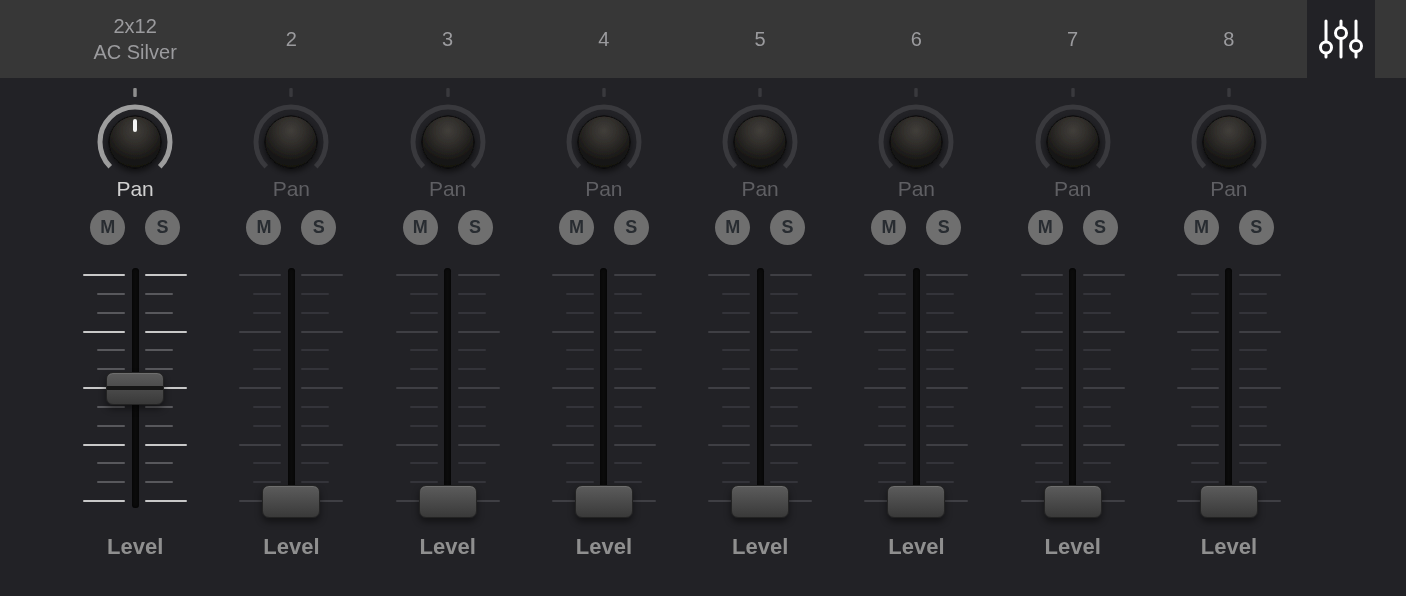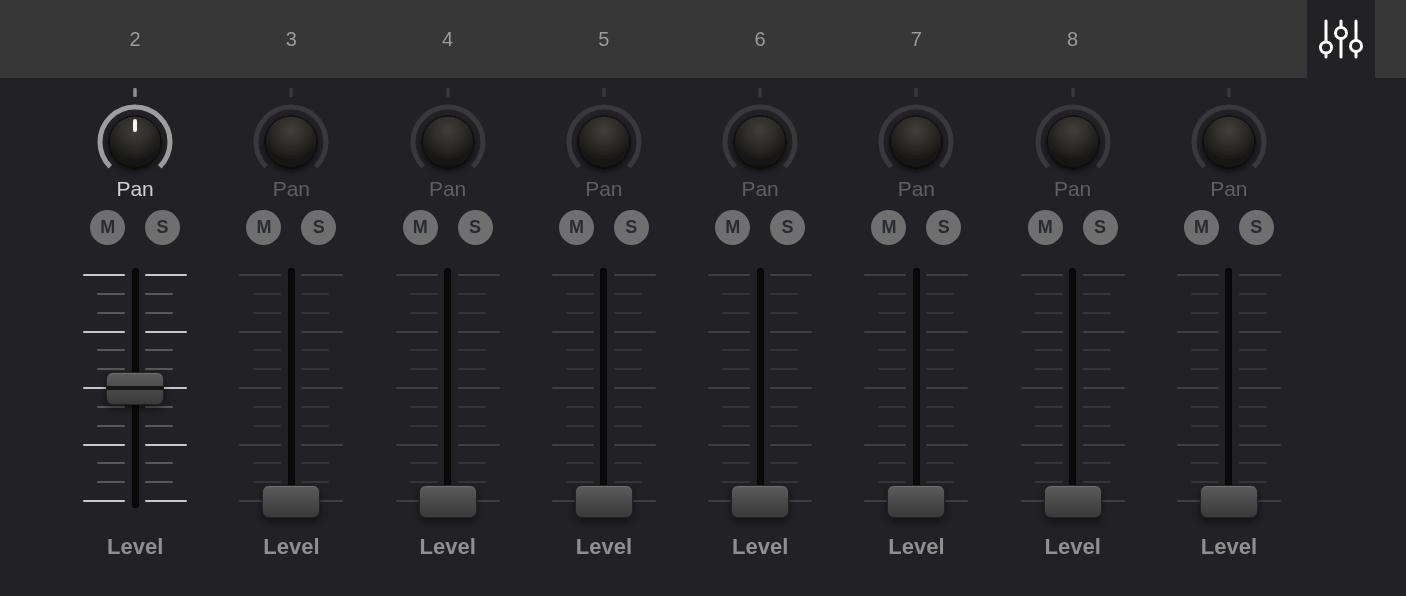--- a/index.html
+++ b/index.html
@@ -116,20 +116,24 @@
     </radialGradient>
     <filter id="knobShadow" x="-40%" y="-40%" width="180%" height="180%">
       <feDropShadow dx="0" dy="3" stdDeviation="3" flood-color="#000000" flood-opacity="0.6"></feDropShadow>
     </filter>
   </defs>
 </svg>
 
 <div class="tabbar">
   <div class="tabs">
       <div class="tab">
+        <div class="tab-line">2x12</div>
+        <div class="tab-line">AC Silver</div>
+      </div>
+      <div class="tab">
         <div class="tab-line">2</div>
       </div>
       <div class="tab">
         <div class="tab-line">3</div>
       </div>
       <div class="tab">
         <div class="tab-line">4</div>
       </div>
       <div class="tab">
         <div class="tab-line">5</div>

